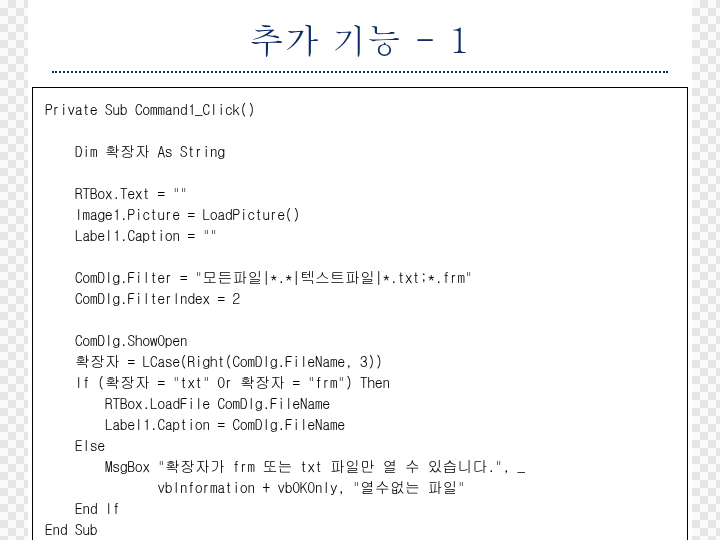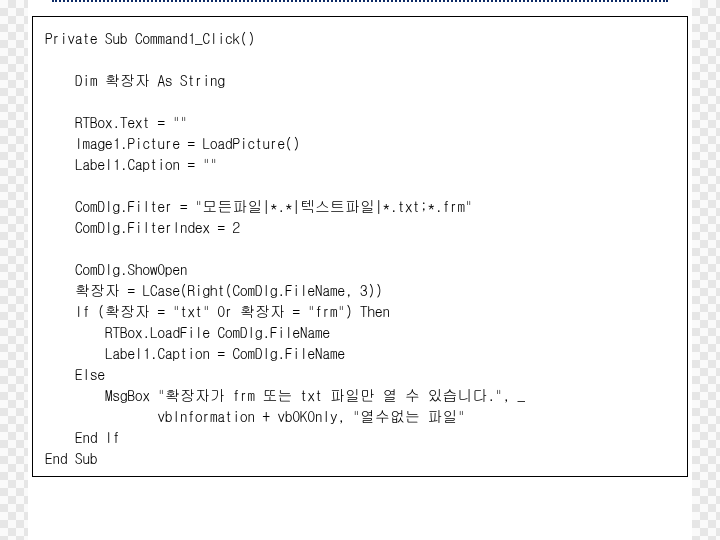--- a/index.html
+++ b/index.html
@@ -62,20 +62,21 @@
   }
 </style>
 </head>
 <body>
 
 <div class="strip left"></div>
 <div class="strip right"></div>
 
 <div class="page">
 
+  <h1 class="title">추가 기능 - 1</h1>
 
   <hr class="title-rule">
 
   <div class="code-box">Private Sub Command1_Click()
 
     Dim 확장자 As String
 
     RTBox.Text = ""
     Image1.Picture = LoadPicture()
     Label1.Caption = ""

